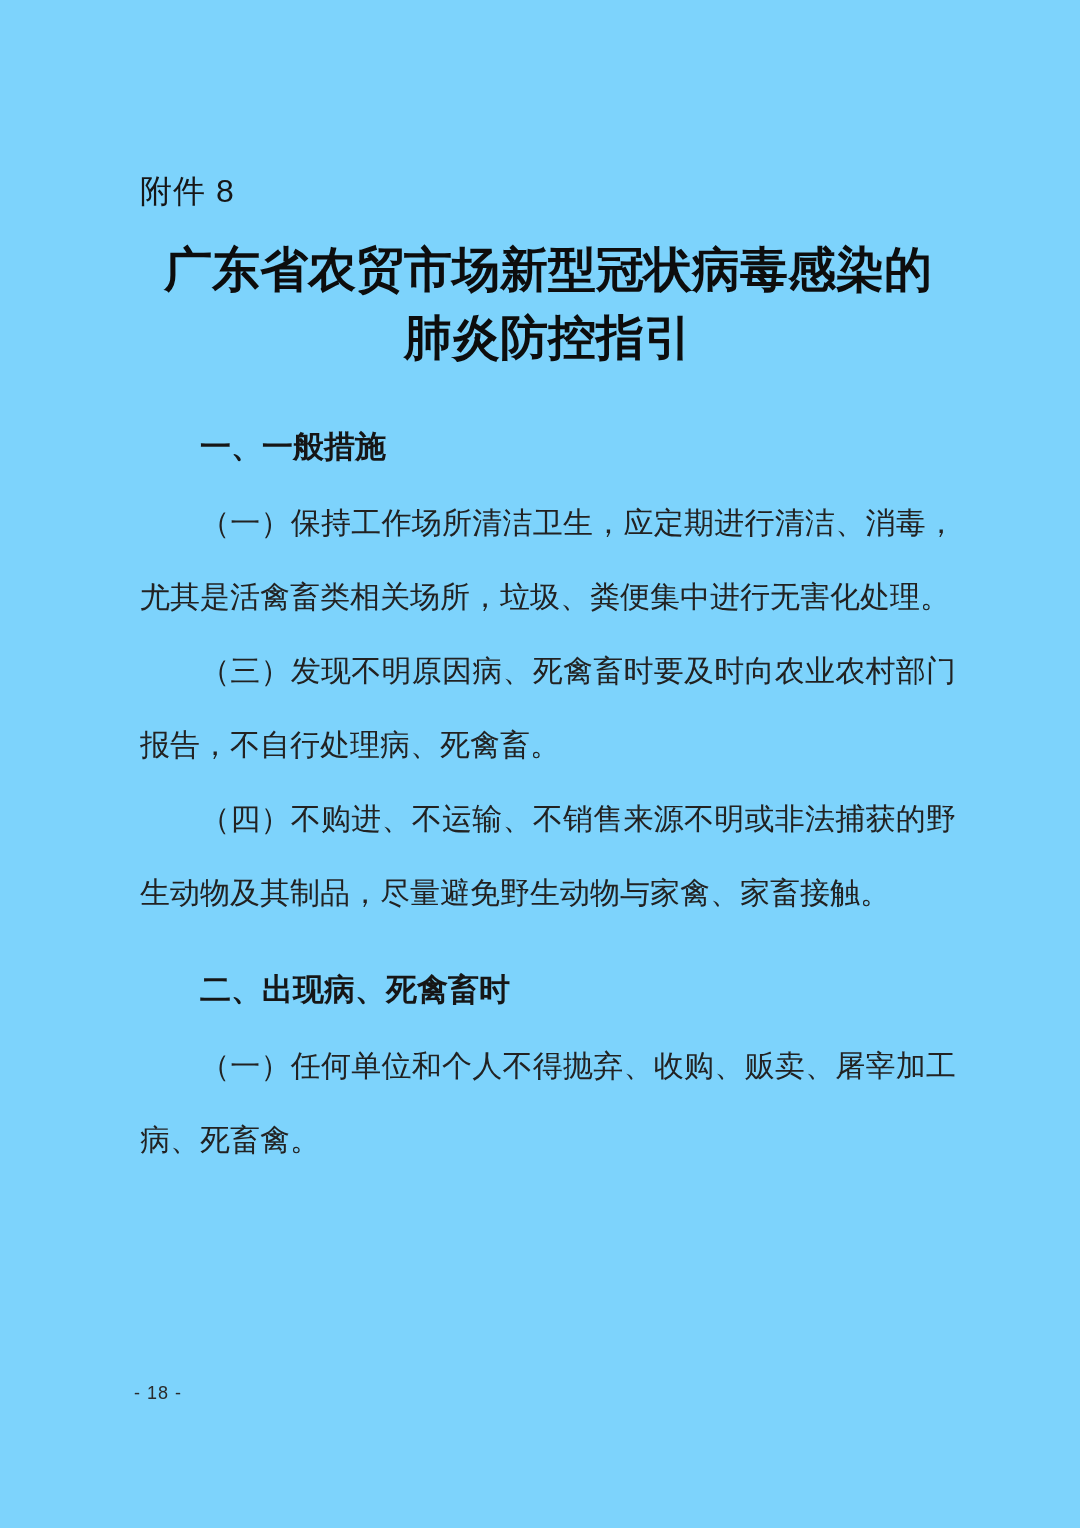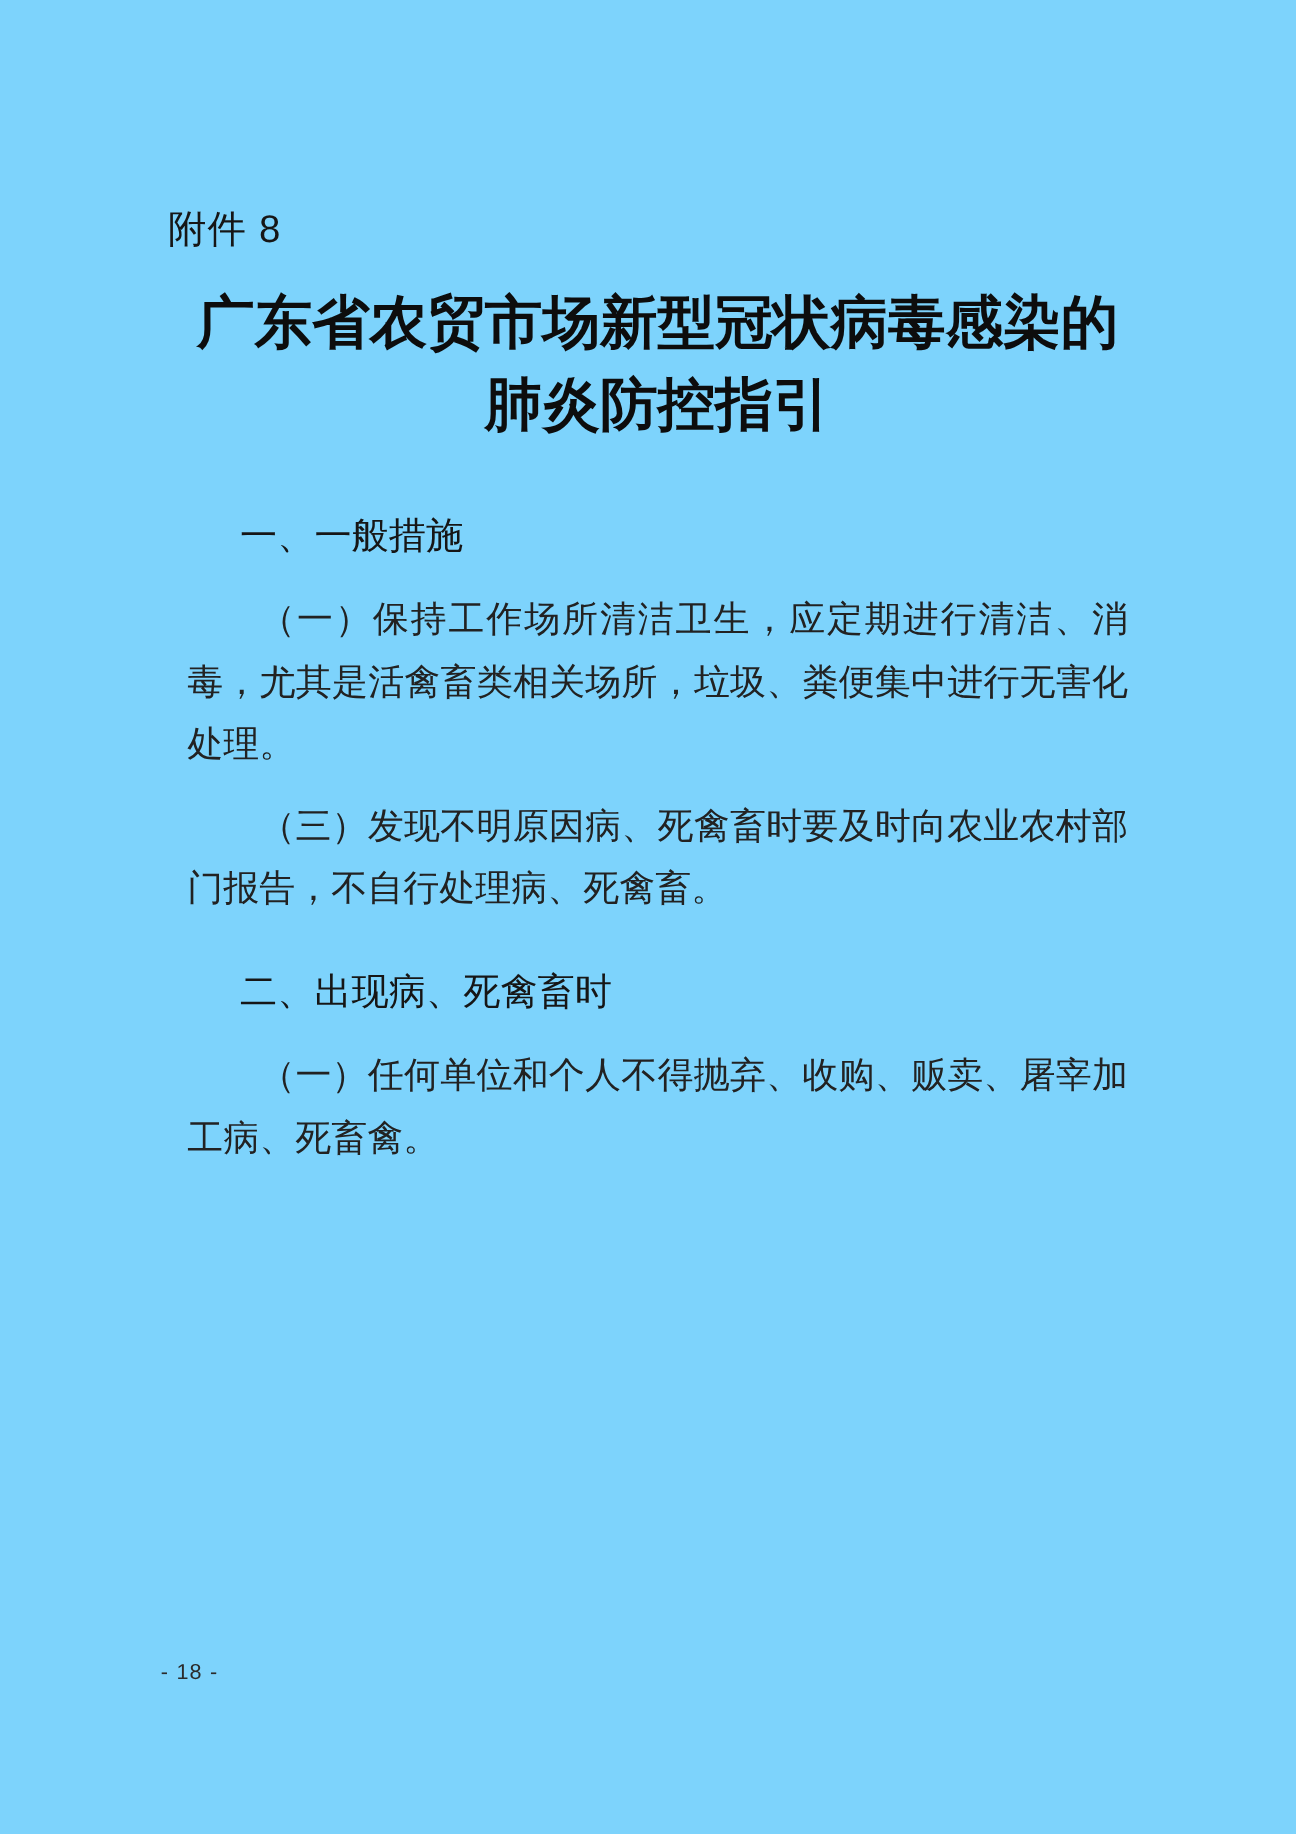--- a/index.html
+++ b/index.html
@@ -34,40 +34,40 @@
     margin-top: 25px;
     text-align: center;
     font-weight: bold;
     font-size: 48px;
     line-height: 68px;
     color: #0d0d0d;
     letter-spacing: 0px;
   }
   .section-heading {
     font-family: "Liberation Sans", "DejaVu Sans", sans-serif;
-    font-weight: normal;
+    font-weight: bold;
     font-size: 31px;
     line-height: 57px;
     color: #161616;
     text-indent: 60px;
     margin: 0 0 11px 0;
   }
   .section-heading.first {
     margin-top: 46px;
   }
   .section-heading.second {
     margin-top: 31px;
   }
   .para {
     font-size: 30px;
-    line-height: 52px;
+    line-height: 74px;
     text-align: justify;
     text-justify: inter-character;
     text-indent: 60px;
-    margin: 16px;
+    margin: 0;
     color: #222222;
     word-break: break-all;
     overflow-wrap: break-word;
   }
   .page-number {
     position: absolute;
     left: 134px;
     top: 1380px;
     font-family: "Liberation Sans", "DejaVu Sans", sans-serif;
     font-size: 18px;
@@ -86,20 +86,21 @@
 
     <div class="doc-title">
       <div>广东省农贸市场新型冠状病毒感染的</div>
       <div>肺炎防控指引</div>
     </div>
 
     <div class="section-heading first">一、一般措施</div>
 
     <p class="para">（一）保持工作场所清洁卫生，应定期进行清洁、消毒，尤其是活禽畜类相关场所，垃圾、粪便集中进行无害化处理。</p>
     <p class="para">（三）发现不明原因病、死禽畜时要及时向农业农村部门报告，不自行处理病、死禽畜。</p>
+    <p class="para">（四）不购进、不运输、不销售来源不明或非法捕获的野生动物及其制品，尽量避免野生动物与家禽、家畜接触。</p>
 
     <div class="section-heading second">二、出现病、死禽畜时</div>
 
     <p class="para">（一）任何单位和个人不得抛弃、收购、贩卖、屠宰加工病、死畜禽。</p>
 
   </div>
 
   <div class="page-number">- 18 -</div>
 </div>
 

